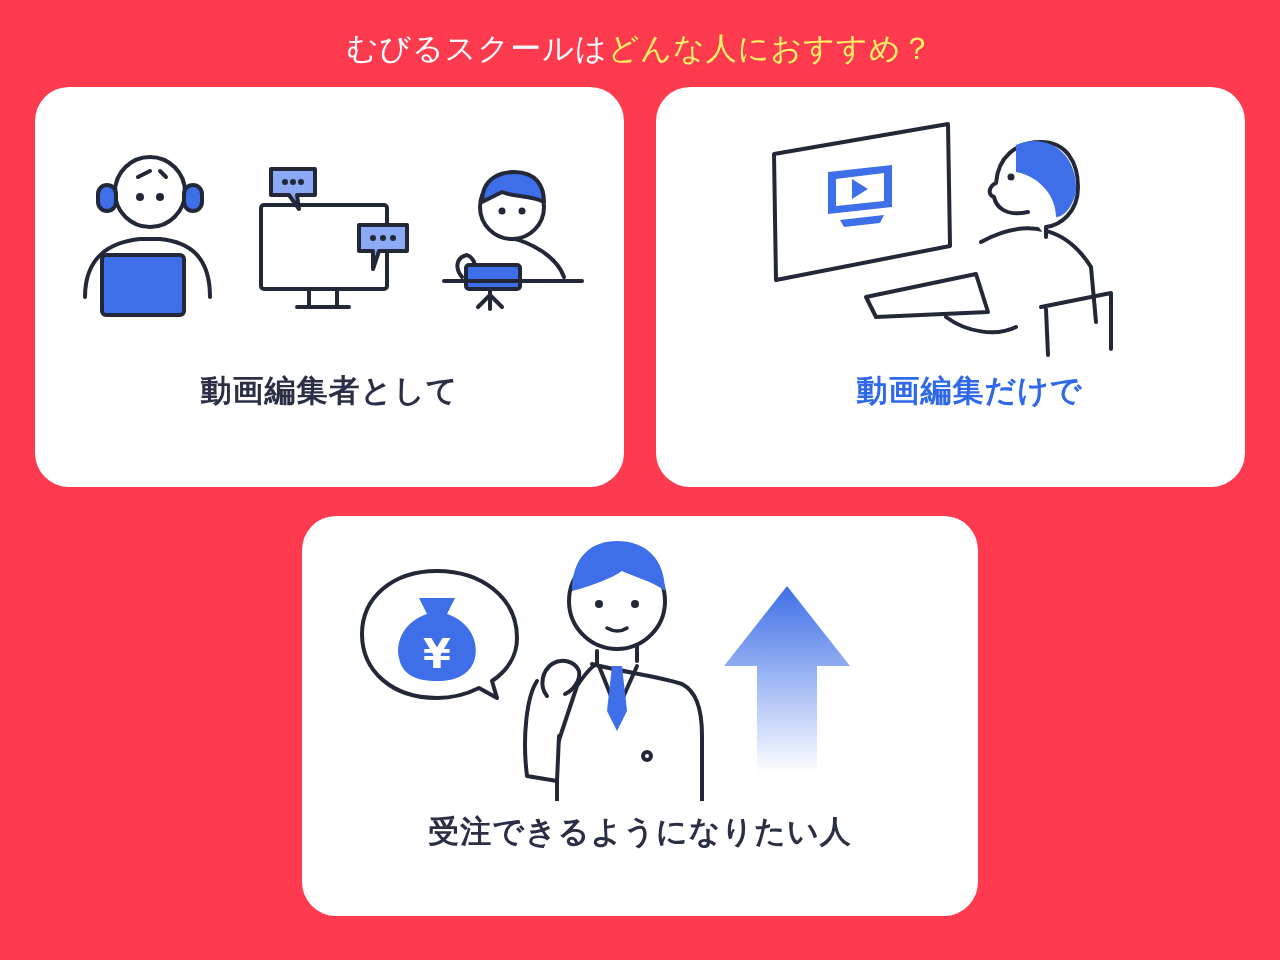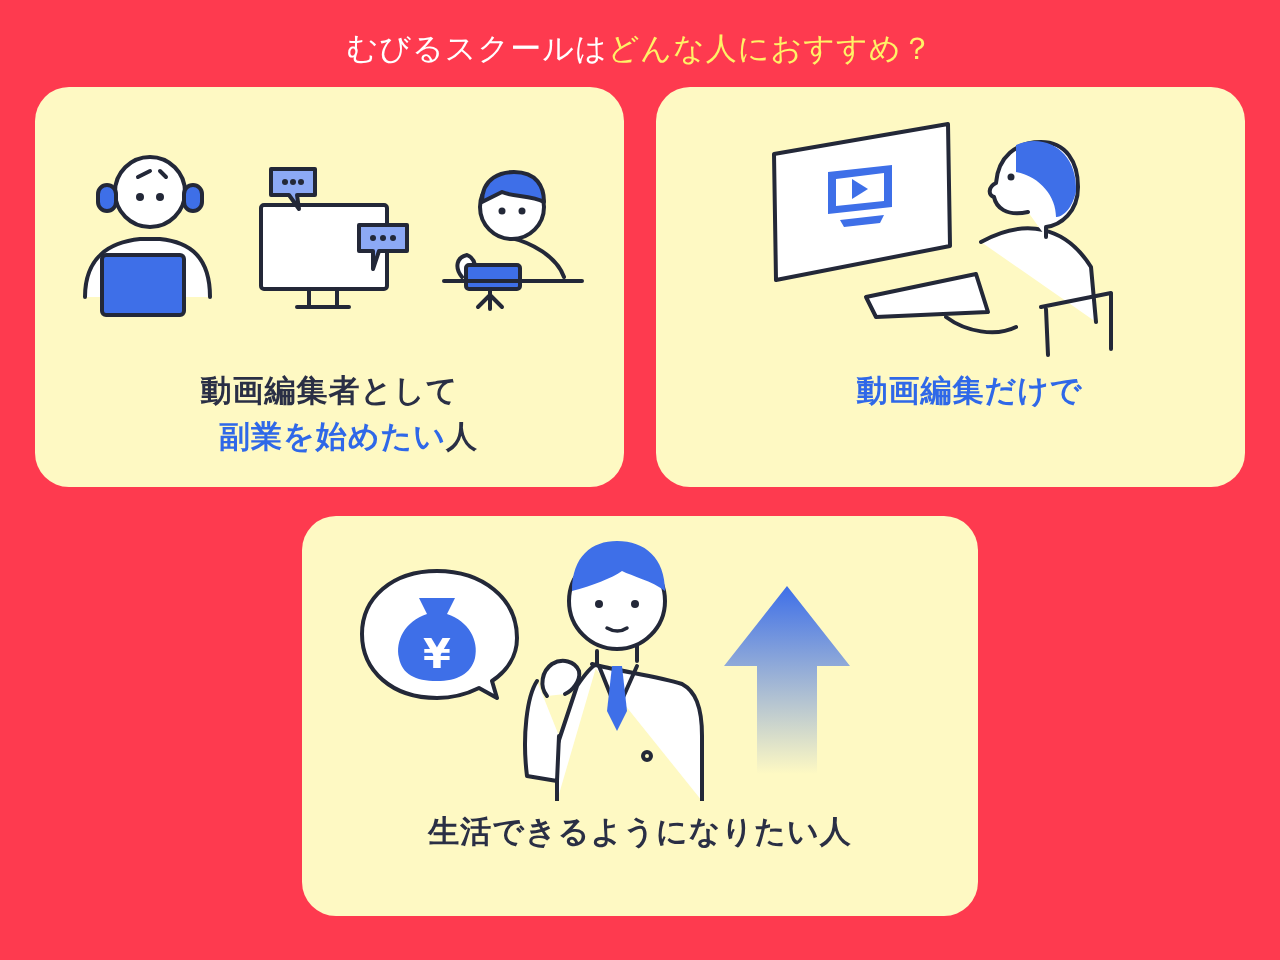--- a/index.html
+++ b/index.html
@@ -9,21 +9,21 @@
     font-family:"DejaVu Sans", "Liberation Sans", sans-serif;
     position:relative;
   }
   .title {
     position:absolute; left:0; top:22px; width:1280px; text-align:center;
     font-size:31px; font-weight:normal; letter-spacing:1px; line-height:52px;
   }
   .title .w { color:#ffffff; }
   .title .y { color:#fff267; }
   .card {
-    position:absolute; background:#fef9c3; border-radius:34px;
+    position:absolute; background:#ffffff; border-radius:34px;
   }
   .c1 { left:35px; top:87px; width:589px; height:400px; }
   .c2 { left:656px; top:87px; width:589px; height:400px; }
   .c3 { left:302px; top:516px; width:676px; height:400px; }
   .illus { position:absolute; }
   .caption {
     position:absolute; left:0; width:100%; text-align:center;
     font-size:31px; font-weight:bold; line-height:46px; color:#2a2f45;
     letter-spacing:1px;
   }
@@ -74,21 +74,20 @@
       <path d="M20 110 C12 100 15 90 25 88 C30 90 34 95 33 105" fill="#fff"></path>
       <rect x="24" y="98" width="54" height="24" rx="3" fill="#3e6fe8"></rect>
       <path d="M2 114 L140 114"></path>
       <path d="M48 122 L48 142 M48 128 L36 140 M48 128 L60 140"></path>
     </g>
     <circle cx="60" cy="44" r="3.5" fill="#232838"></circle>
     <circle cx="80" cy="44" r="3.5" fill="#232838"></circle>
   </svg>
   <div class="caption" style="top:280px">
     <div class="dark">動画編集者として</div>
-    <div><span class="blue">副業を始めたい</span><span class="dark">人</span></div>
   </div>
 </div>
 
 <div class="card c2">
   <svg class="illus" style="left:110px;top:30px" width="350" height="240" viewBox="0 0 350 240">
     <g fill="none" stroke="#232838" stroke-width="4" stroke-linecap="round" stroke-linejoin="round">
       <path d="M8 37 L182 7 L184 129 L10 163 Z" fill="#fff"></path>
       <path d="M215 125 C260 100 300 110 325 150 L330 205" fill="#fff"></path>
       <path d="M100 180 L210 157 L222 195 L110 200 Z" fill="#fff"></path>
       <path d="M180 200 C200 215 230 220 250 210"></path>
@@ -133,15 +132,15 @@
   <svg class="illus" style="left:420px;top:68px" width="130" height="190" viewBox="0 0 130 190">
     <defs>
       <linearGradient id="arr" x1="0" y1="0" x2="0" y2="1">
         <stop offset="0" stop-color="#3e6fe8"></stop>
         <stop offset="1" stop-color="#3e6fe8" stop-opacity="0"></stop>
       </linearGradient>
     </defs>
     <path d="M65 2 L128 82 L95 82 L95 190 L35 190 L35 82 L2 82 Z" fill="url(#arr)"></path>
   </svg>
   <div class="caption" style="top:292px">
-    <div class="dark">生活できるようになりたい人</div>
+    <div class="dark">受注できるようになりたい人</div>
   </div>
 </div>
 
 </body></html>

